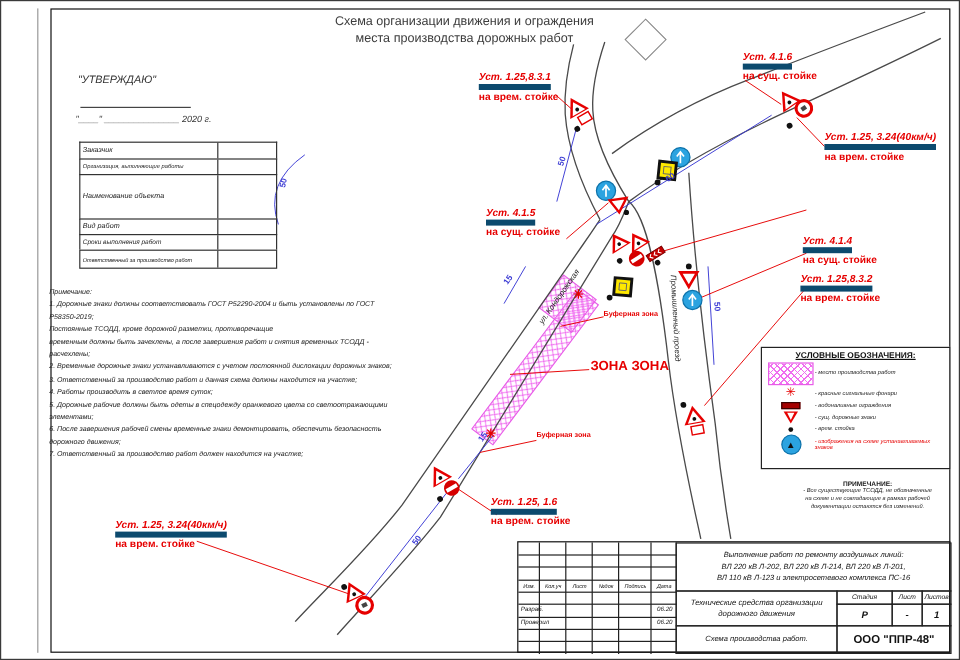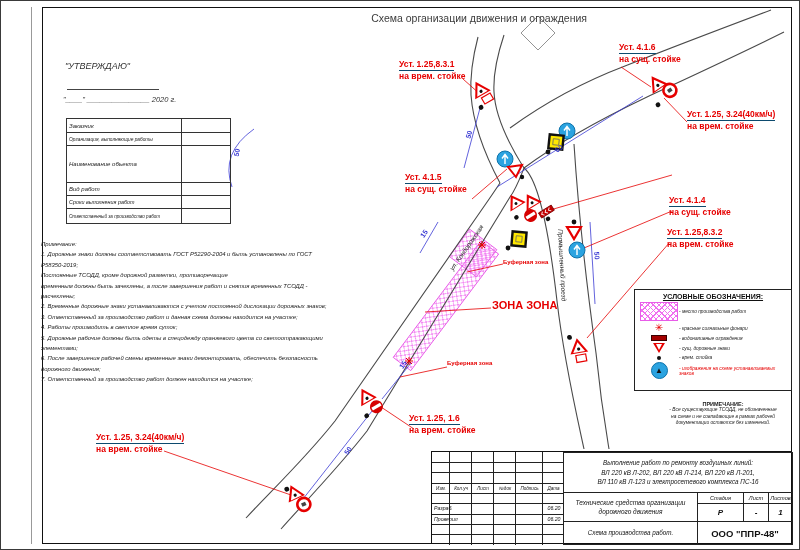--- a/index.html
+++ b/index.html
@@ -2,39 +2,39 @@
 <html><head>
 <meta charset="utf-8">
 <style>
   html,body{margin:0;padding:0;background:#fff;}
   .sheet{position:relative;width:800px;height:550px;background:#fff;overflow:hidden;
          box-sizing:border-box;border:1px solid #3a3a3a;
          font-family:"Liberation Sans",sans-serif;}
   .frame{position:absolute;left:41px;top:6px;width:750px;height:537px;
          border:1.4px solid #111;box-sizing:border-box;}
   .edge-line{position:absolute;left:30px;top:6px;height:537px;width:0;border-left:1px solid #999;}
-  .doc-title{position:absolute;left:186px;top:10px;width:400px;text-align:right;
+  .doc-title{position:absolute;left:186px;top:10px;width:400px;text-align:center;
              color:#3c3c3c;font-size:10.5px;line-height:14px;}
   
   .approve{position:absolute;left:64px;top:60px;color:#333;font-style:italic;font-size:9px;}
   .approve-line{position:absolute;left:66px;top:88px;width:92px;border-top:1px solid #444;}
   .approve-date{position:absolute;left:62px;top:94px;color:#333;font-style:italic;font-size:7.5px;}
   
   .itable{position:absolute;left:65px;top:117px;width:165px;box-sizing:border-box;}
   .itable .row{display:flex;box-sizing:border-box;border:1px solid #333;border-bottom:none;}
   .itable .row:last-child{border-bottom:1px solid #333;}
   .itable .lab{flex:0 0 115px;box-sizing:border-box;border-right:1px solid #333;
                font-style:italic;color:#222;padding:1px 2px;display:flex;align-items:center;}
   .itable .val{flex:1;}
   
   .notes{position:absolute;left:40px;top:238px;width:290px;color:#222;
          font-style:italic;font-size:5.9px;line-height:10.4px;}
   
   .co{position:absolute;color:#e60000;font-weight:700;font-size:8.5px;line-height:1.3;white-space:nowrap;}
-  .co .u{display:inline-block;border-bottom:1px solid #0c4a6e;}
+  .co .u{display:inline-block;border-bottom:5px solid #0c4a6e;font-style:italic;}
   .zone-label{position:absolute;left:491px;top:298px;color:#e60000;font-weight:700;font-size:11px;white-space:nowrap;}
   .buf{position:absolute;color:#e60000;font-size:6px;font-weight:700;white-space:nowrap;}
   .street{position:absolute;color:#1c1c1c;font-style:italic;font-size:6.5px;white-space:nowrap;transform-origin:left center;}
   .dim{position:absolute;color:#3b3bd4;font-size:7px;font-weight:700;white-space:nowrap;transform-origin:center center;}
   
   .legend{position:absolute;left:633px;top:288px;width:158px;height:102px;background:#fff;
           border:1px solid #222;box-sizing:border-box;}
   .legend-title{text-align:center;font-size:7px;font-weight:700;color:#111;
                 text-decoration:underline;margin-top:3px;}
   .lrow{display:flex;align-items:center;margin:2px 2px 0 4px;}
@@ -227,20 +227,21 @@
       <polygon points="0,-13 9,2 -9,2" fill="#e60000"></polygon>
       <polygon points="0,-9 6,1 -6,1" fill="#fff"></polygon>
       <circle cx="0" cy="-2" r="1.6" fill="#111"></circle>
       <circle cx="4" cy="10" r="6.5" fill="#fff" stroke="#e60000" stroke-width="2.6"></circle>
       <rect x="1.8" y="8" width="4.4" height="3.6" fill="#444"></rect>
     </g>
   </svg>
 
   <div class="doc-title">
     <div>Схема организации движения и ограждения</div>
+    <div>места производства дорожных работ</div>
   </div>
 
   <div class="approve">"УТВЕРЖДАЮ"</div>
   <div class="approve-line"></div>
   <div class="approve-date">"____" _______________ 2020  г.</div>
 
   <div class="itable">
     <div class="row" style="height:14px">
       <div class="lab" style="font-size:6px">Заказчик</div>
         <div class="val"></div>

